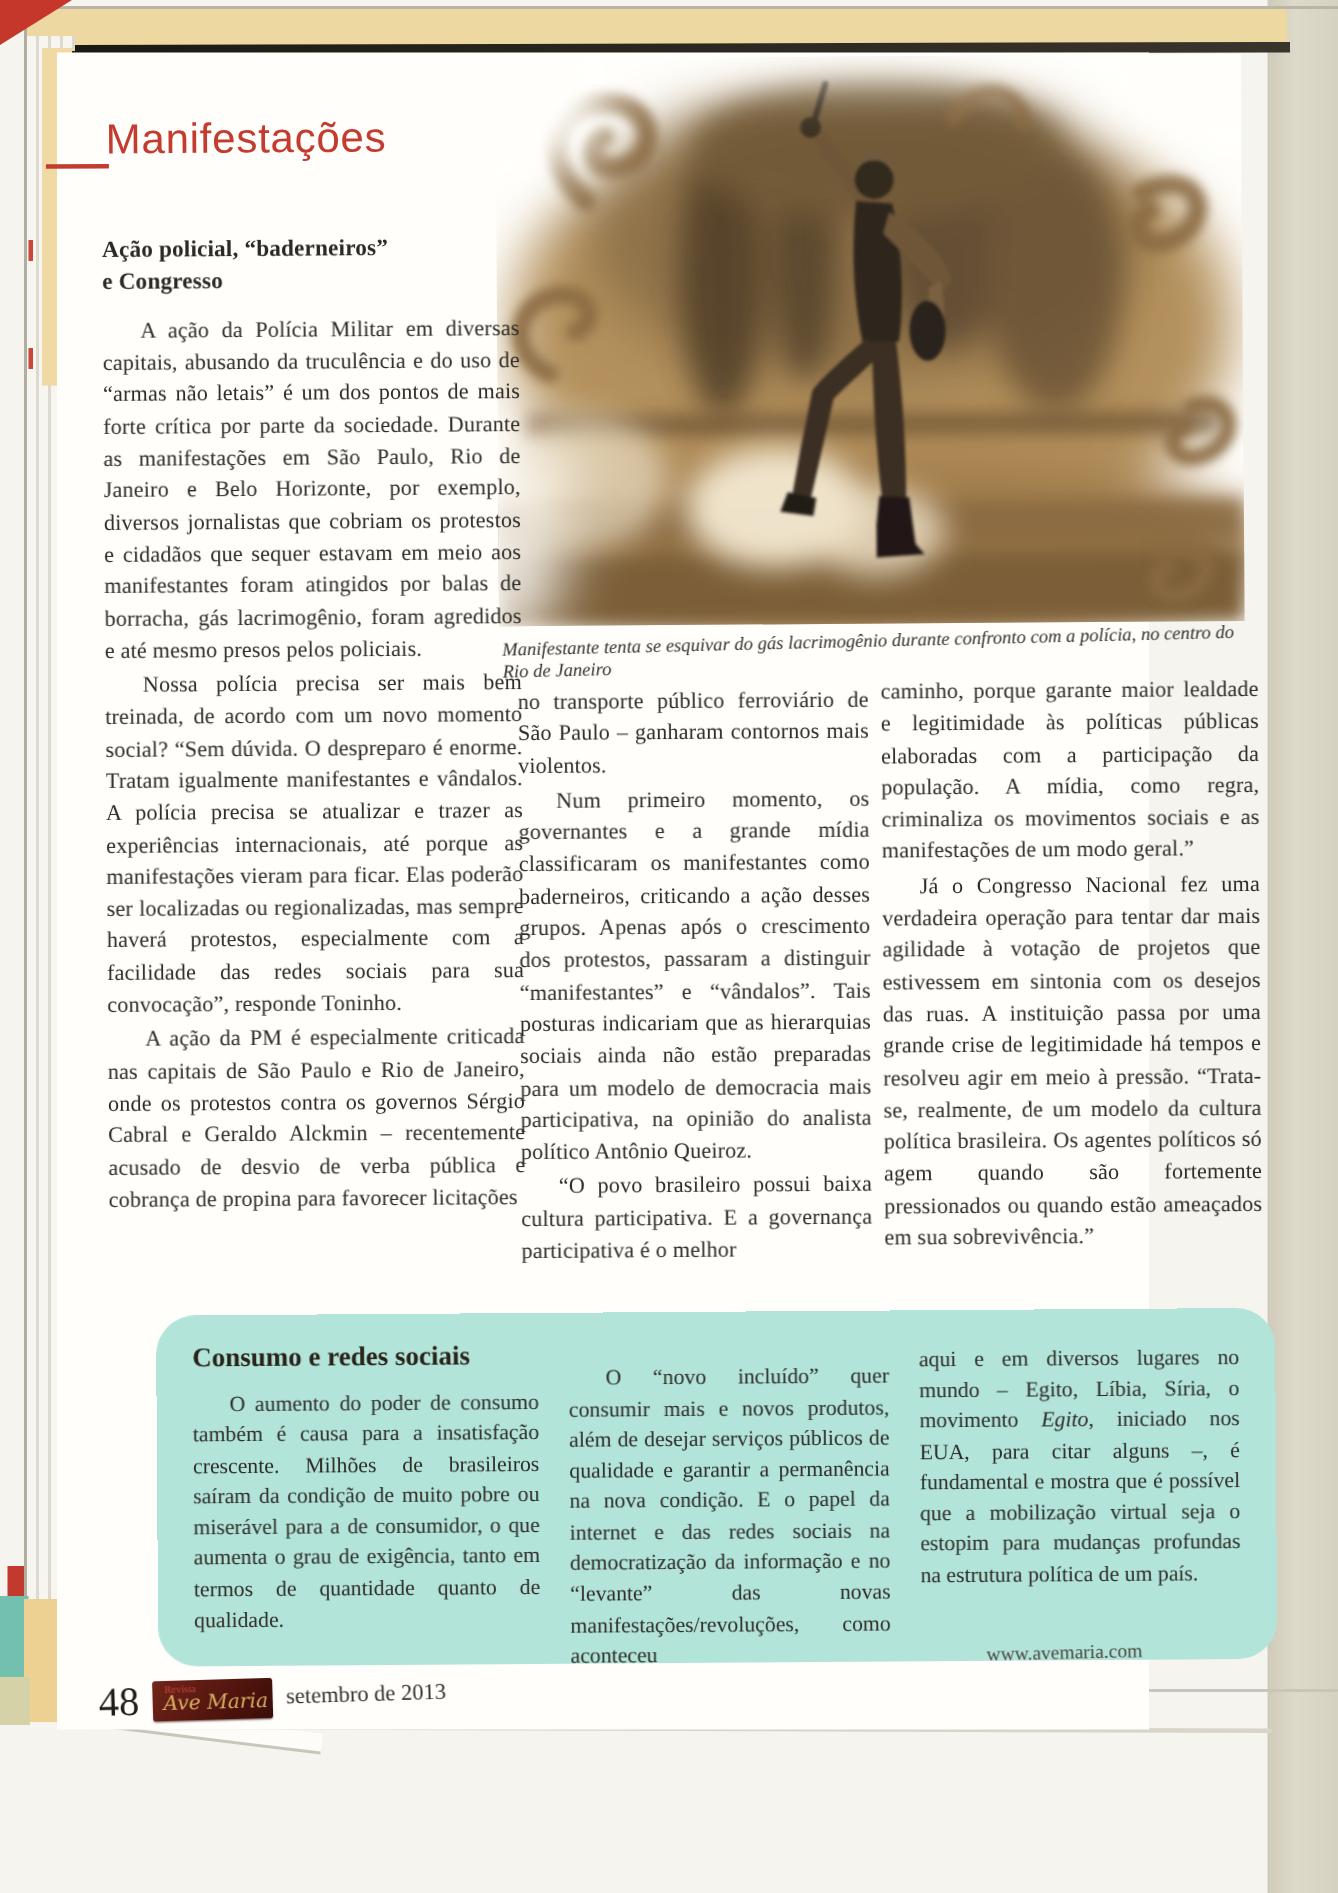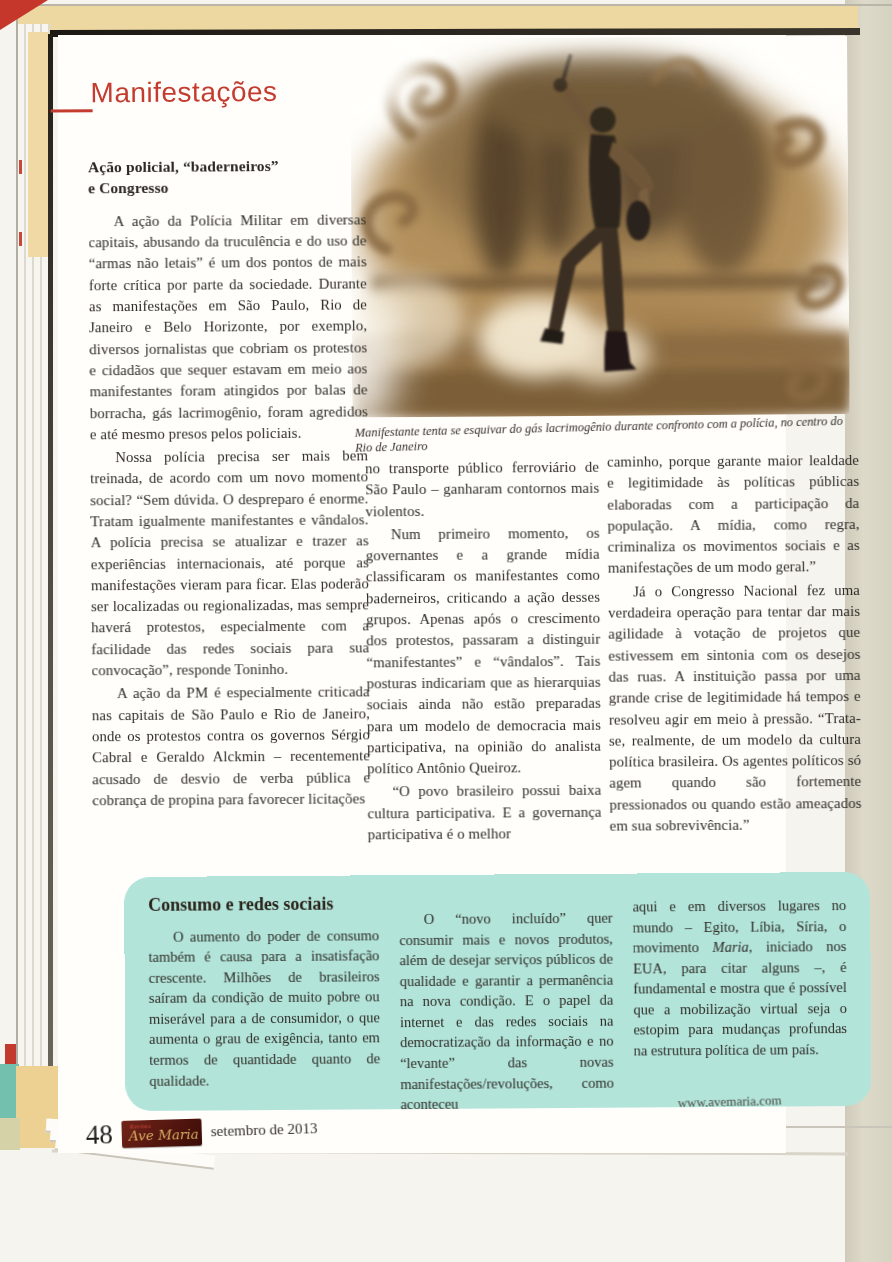--- a/index.html
+++ b/index.html
@@ -28,21 +28,21 @@
   .tab-olive { position:absolute; left:0; top:1118px; width:20px; height:32px; background:#d6d2a8; }
   .sheet { position:absolute; background:#fdfcf8; border-bottom:2px solid #c9c5b8; height:14px; }
   .sheet1 { left:46px; top:1122px; width:130px; transform:rotate(3deg); }
   .sheet2 { left:50px; top:1134px; width:145px; transform:rotate(5deg); }
   .sheet3 { left:55px; top:1146px; width:160px; transform:rotate(7deg); }
   .bottom-page-edge { position:absolute; left:52px; top:1151px; width:796px; height:3px;
     background:#d8d4c8; transform:rotate(0.2deg); }
   .url-rule { position:absolute; left:698px; top:1126px; width:194px; height:2px; background:#c9c5ba; }
 
   
-  .main-page { position:absolute; left:58px; top:35px; width:728px; height:1118px;
+  .main-page { position:absolute; left:38px; top:35px; width:728px; height:1118px;
     background:#fffefb; }
   .tilt { position:absolute; inset:0; transform:rotate(-0.4deg); transform-origin:50% 50%; }
 
   .page-title { position:absolute; left:36px; top:40px; font-family:"Liberation Sans", sans-serif;
     font-size:28px; font-weight:500; color:#c43b2f; letter-spacing:0.5px; }
   .title-dash { position:absolute; left:-4px; top:72px; width:42px; height:3px; background:#c43b2f; }
 
   .col-heading { font-weight:bold; font-size:15.5px; color:#2c2823; line-height:1.35; margin-bottom:12px; }
   .bodycol { position:absolute; overflow:hidden; font-size:14.8px; line-height:1.44;
     color:#2e2b26; letter-spacing:0.1px; }
@@ -212,21 +212,21 @@
 
       <div class="consumo-box">
         <div class="bcol bcol1">
           <div class="box-heading">Consumo e redes sociais</div>
           <p class="par ind">O aumento do poder de consumo também é causa para a insatisfação crescente. Milhões de brasileiros saíram da condição de muito pobre ou miserável para a de consumidor, o que aumenta o grau de exigência, tanto em termos de quantidade quanto de qualidade.</p>
         </div>
         <div class="bcol bcol2">
           <p class="par ind">O “novo incluído” quer consumir mais e novos produtos, além de desejar serviços públicos de qualidade e garantir a permanência na nova condição. E o papel da internet e das redes sociais na democratização da informação e no “levante” das novas manifestações/revoluções, como aconteceu</p>
         </div>
         <div class="bcol bcol3">
-          <p class="par"><span>aqui e em diversos lugares no mundo – Egito, Líbia, Síria, o movimento </span><i>Maria</i><span>, iniciado nos EUA, para citar alguns –, é fundamental e mostra que é possível que a mobilização virtual seja o estopim para mudanças profundas na estrutura política de um país.</span></p>
+          <p class="par"><span>aqui e em diversos lugares no mundo – Egito, Líbia, Síria, o movimento </span><i>Egito</i><span>, iniciado nos EUA, para citar alguns –, é fundamental e mostra que é possível que a mobilização virtual seja o estopim para mudanças profundas na estrutura política de um país.</span></p>
         </div>
       </div>
 
       <div class="website">www.avemaria.com</div>
       <div class="footer">
         <span class="page-number">48</span>
         <span class="logo-box">
           <span class="logo-small">Revista</span>
           <span class="logo-name">Ave Maria</span>
         </span>

